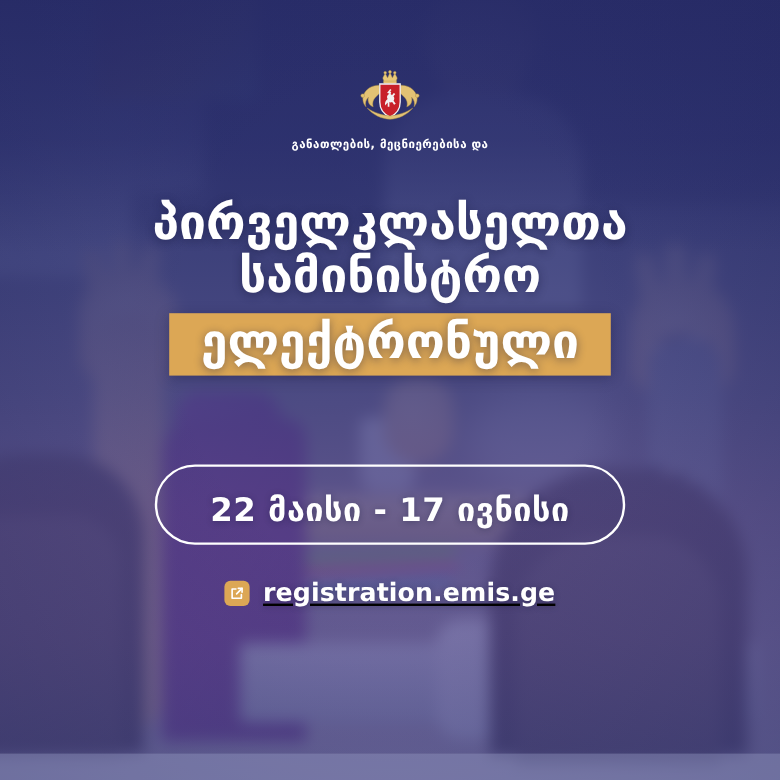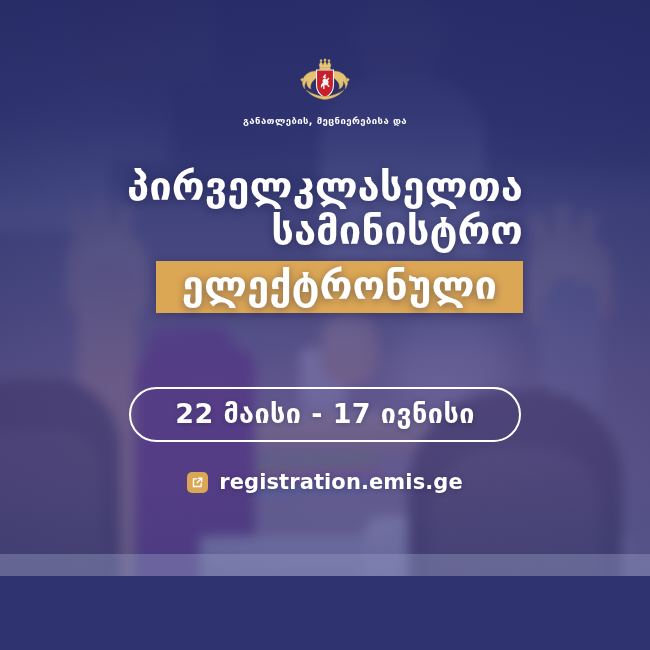--- a/index.html
+++ b/index.html
@@ -5,21 +5,21 @@
   * { margin:0; padding:0; box-sizing:border-box; }
   html, body {
     width:650px; height:650px;
     background:#2f3470;
     font-family:"DejaVu Sans","Liberation Sans",sans-serif;
     overflow:hidden;
   }
 
   #poster{
     position:relative;
-    width:650px; height:576px;
+    width:650px; height:650px;
     overflow:hidden;
     isolation:isolate;
   }
 
   
   .photo{
     position:absolute; inset:-40px;
     filter:blur(6px) saturate(0.85);
     z-index:0;
   }
@@ -136,21 +136,21 @@
   .emblem{ width:52px; height:48px; position:relative; }
   .ministry{
     margin-top:8px; text-align:center;
     font-size:9.6px; font-weight:700; letter-spacing:.4px;
     line-height:1.45; color:#ffffff;
   }
   .ministry div{ white-space:nowrap; }
 
   
   .headline{
-    margin-top:36px; text-align:right; color:#ffffff;
+    margin-top:36px; text-align:center; color:#ffffff;
     font-weight:800; font-size:40px; line-height:1.10;
     letter-spacing:0px;
     text-shadow:0 2px 8px rgba(20,22,60,.45);
   }
   .headline .l{ display:block; white-space:nowrap; }
 
   .hl-badge{
     display:inline-block;
     margin-top:9px;
     background:#dca755;
@@ -159,29 +159,29 @@
     padding:3px 26px 6px;
     letter-spacing:0px;
     box-shadow:0 2px 10px rgba(20,22,60,.35);
   }
 
   
   .pill{
     margin-top:74px;
     border:2.5px solid #ffffff;
     border-radius:999px;
-    padding:11px 44px 13px;
+    padding:23px 44px 13px;
     color:#ffffff; font-weight:800; font-size:27px;
     line-height:1; letter-spacing:.4px; white-space:nowrap;
     text-shadow:0 1px 5px rgba(20,22,60,.35);
   }
 
   
   .urlrow{
-    margin-top:28px; display:flex; align-items:center; gap:11px;
+    margin-top:28px; display:flex; align-items:center; gap:11px;text-decoration:underline;
   }
   .link-ico{
     width:21px; height:21px; border-radius:5px; background:#dca755;
     display:flex; align-items:center; justify-content:center; flex:0 0 auto;
   }
   .url-text{
     color:#ffffff; font-weight:700; font-size:21px; letter-spacing:.1px;
     text-shadow:0 1px 5px rgba(20,22,60,.35);
   }
 </style>

